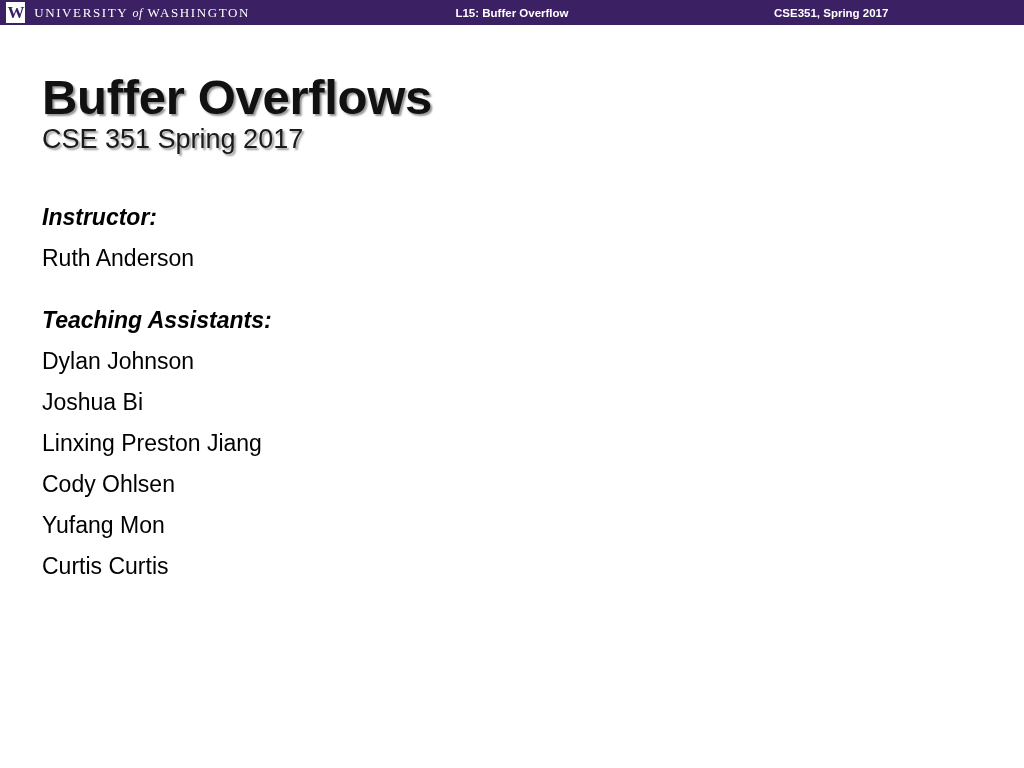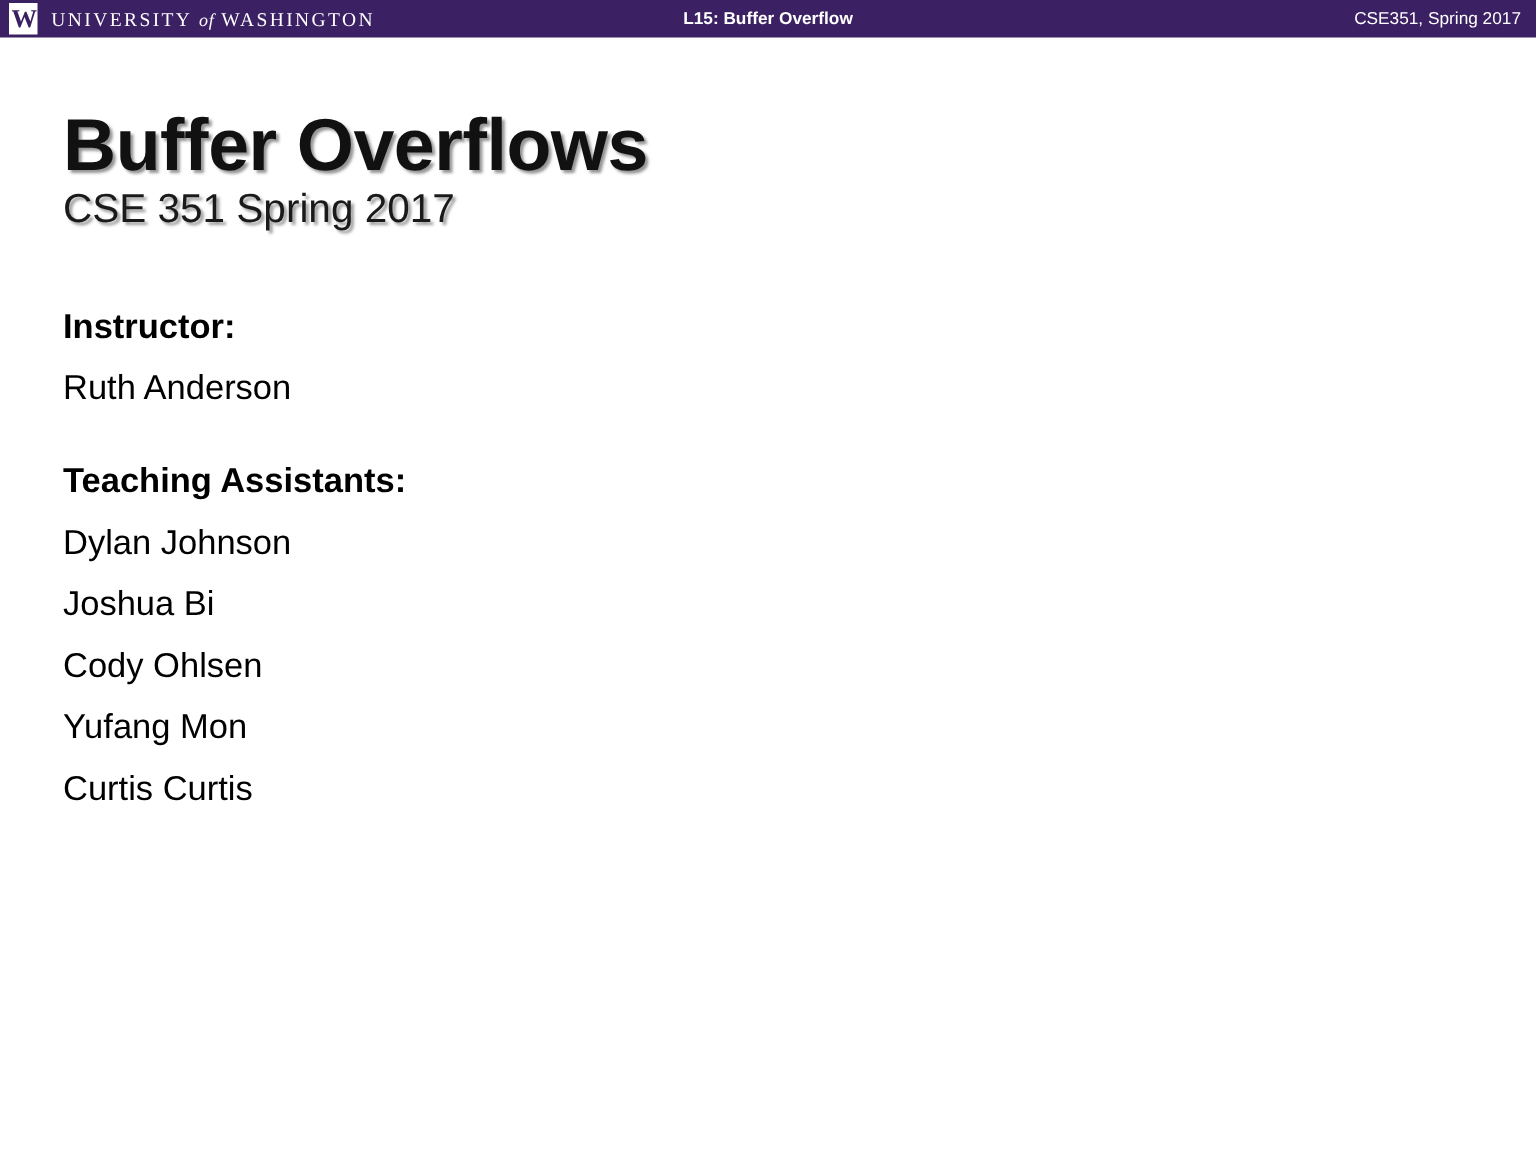--- a/index.html
+++ b/index.html
@@ -61,26 +61,25 @@
   .topbar-center {
     flex: 1;
     text-align: center;
     color: #ffffff;
     font-size: 11.5px;
     font-weight: bold;
     white-space: nowrap;
   }
   .topbar-right {
     width: 250px;
-    text-align: right;
     padding-right: 10px;
     box-sizing: border-box;
     color: #ffffff;
     font-size: 11.5px;
-    font-weight: normal;
+    font-weight: bold;
     white-space: nowrap;
   }
 
   
   .slide {
     position: absolute;
     top: 25px;
     left: 0;
     width: 1024px;
     height: 541px;
@@ -114,20 +113,21 @@
     width: 600px;
   }
   .line {
     font-size: 23px;
     color: #000000;
     line-height: 41px;
     white-space: nowrap;
   }
   .line.bold {
     font-weight: bold;
+    font-style: italic;
   }
   .spacer {
     height: 21px;
   }
 </style>
 </head>
 <body>
 
 <div class="topbar">
   <div class="topbar-left">
@@ -149,18 +149,19 @@
     <div class="slide-subtitle">CSE 351 Spring 2017</div>
   </div>
 
   <div class="content-block">
     <div class="line bold">Instructor:</div>
     <div class="line">Ruth Anderson</div>
     <div class="spacer"></div>
     <div class="line bold">Teaching Assistants:</div>
     <div class="line">Dylan Johnson</div>
     <div class="line">Joshua Bi</div>
+    <div class="line">Linxing Preston Jiang</div>
     <div class="line">Cody Ohlsen</div>
     <div class="line">Yufang Mon</div>
     <div class="line">Curtis Curtis</div>
   </div>
 
 </div>
 
 </body></html>

